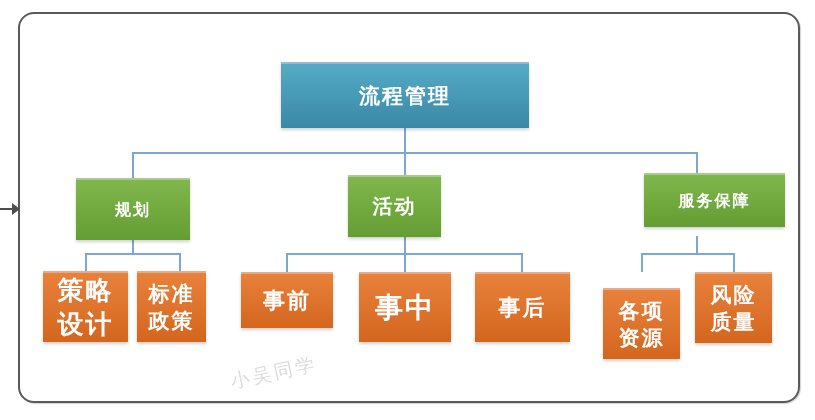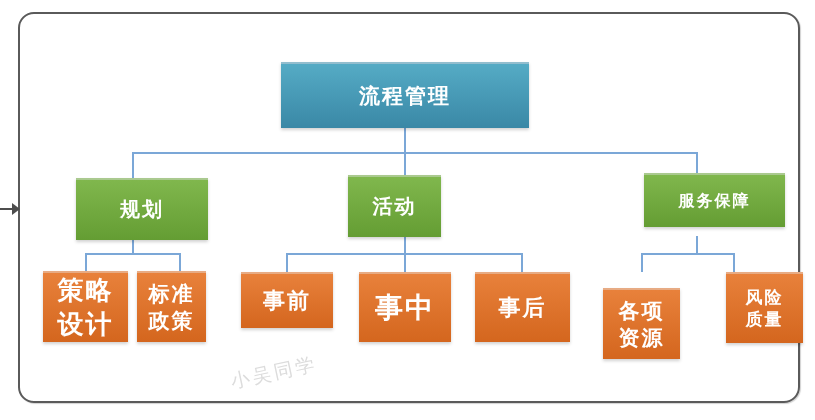--- a/index.html
+++ b/index.html
@@ -106,33 +106,33 @@
   <div class="line v" style="left:286px;top:253px;height:19px"></div>
   <div class="line v" style="left:521px;top:253px;height:19px"></div>
 
   <div class="line v" style="left:696px;top:236px;height:19px"></div>
   <div class="line h" style="left:641px;top:253px;width:94px"></div>
   <div class="line v" style="left:641px;top:253px;height:19px"></div>
   <div class="line v" style="left:733px;top:253px;height:19px"></div>
 
   <div class="node root" style="left:281px;top:62px;width:248px;height:66px;font-size:21px">流程管理</div>
 
-  <div class="node branch" style="left:76px;top:178px;width:132px;height:62px;font-size:20px">规划</div>
+  <div class="node branch" style="left:76px;top:178px;width:114px;height:62px;font-size:16px">规划</div>
   <div class="node branch" style="left:348px;top:175px;width:93px;height:62px;font-size:20px">活动</div>
   <div class="node branch" style="left:644px;top:173px;width:141px;height:54px;font-size:16px">服务保障</div>
 
   <div class="node leaf" style="left:43px;top:271px;width:85px;height:71px;font-size:26px">策略
 设计</div>
   <div class="node leaf" style="left:137px;top:271px;width:69px;height:71px;font-size:21px">标准
 政策</div>
 
   <div class="node leaf" style="left:241px;top:272px;width:92px;height:56px;font-size:22px">事前</div>
   <div class="node leaf" style="left:359px;top:272px;width:92px;height:70px;font-size:28px">事中</div>
   <div class="node leaf" style="left:475px;top:272px;width:95px;height:70px;font-size:22px">事后</div>
 
   <div class="node leaf" style="left:603px;top:288px;width:77px;height:71px;font-size:21px">各项
 资源</div>
-  <div class="node leaf" style="left:726px;top:272px;width:77px;height:71px;font-size:17px">风险
+  <div class="node leaf" style="left:695px;top:272px;width:77px;height:71px;font-size:21px">风险
 质量</div>
 
   <div id="watermark">小吴同学</div>
 
 </div>
 
 </body></html>

